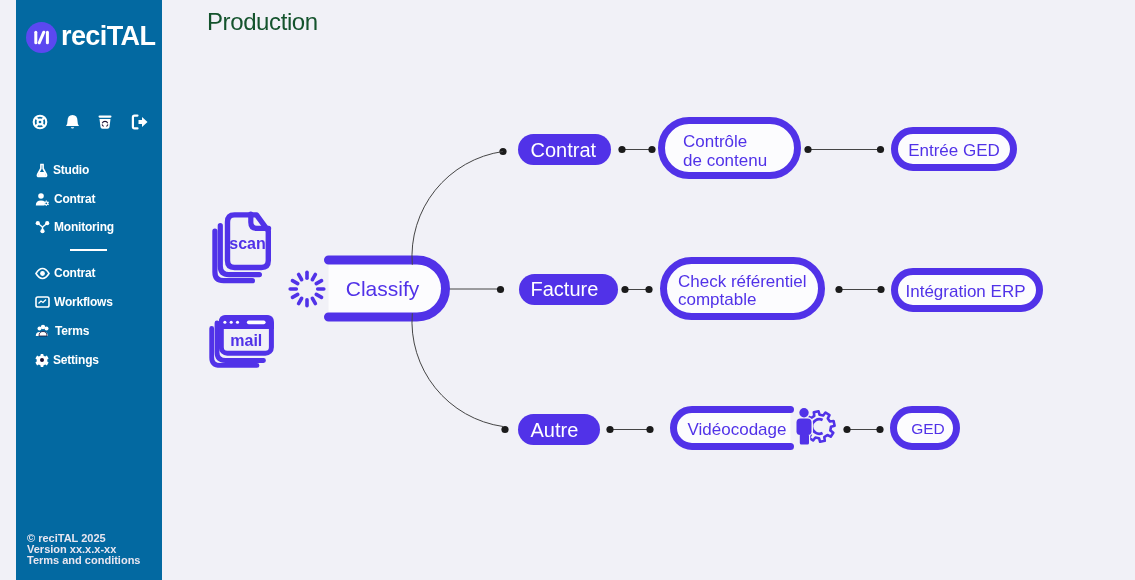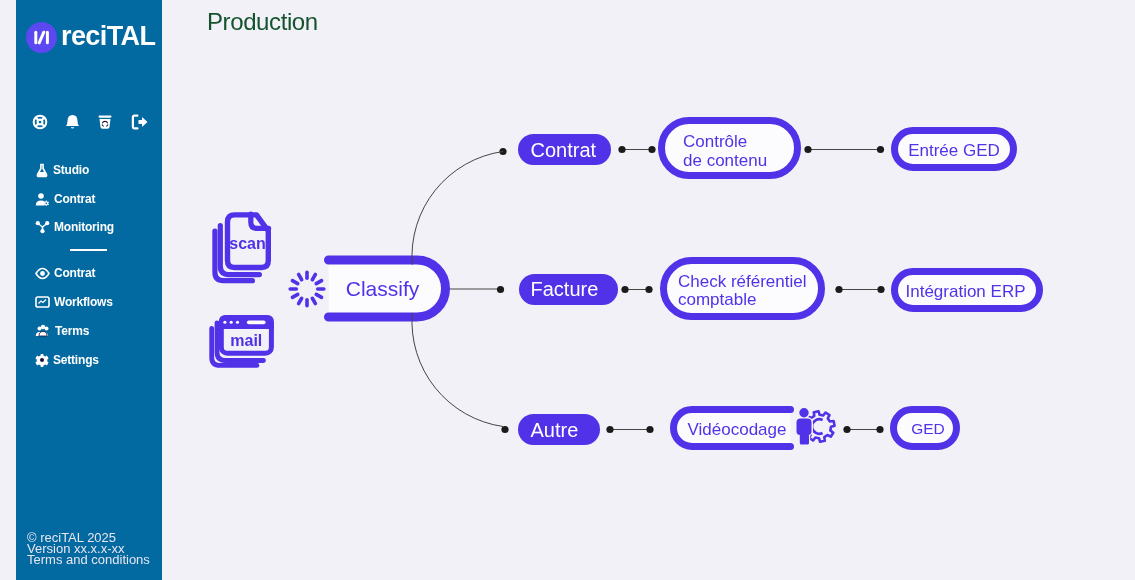--- a/index.html
+++ b/index.html
@@ -5,21 +5,21 @@
   html,body{margin:0;padding:0;}
   body{width:1135px;height:580px;overflow:hidden;background:#f1f1f7;font-family:"Liberation Sans",sans-serif;position:relative;}
   .sidebar{position:absolute;left:0;top:0;width:146px;height:580px;background:#0369a1;z-index:5;margin-left:16px;}
   .logo{position:absolute;left:10px;top:22px;width:31px;height:31px;border-radius:50%;background:#5b48f0;}
   .brand{position:absolute;left:45px;top:21px;color:#fff;font-size:27px;font-weight:700;letter-spacing:-0.6px;}
   .topicons{position:absolute;left:0;top:114px;width:146px;height:16px;}
   .nav{position:absolute;left:15px;top:162px;color:#fff;}
   .navitem{position:absolute;left:4px;display:flex;align-items:center;height:16px;justify-content:space-between;}
   .navitem span{margin-left:4px;font-size:12px;font-weight:700;letter-spacing:-0.2px;}
   .divider{position:absolute;left:54px;width:37px;height:1.5px;background:#fff;top:249px;}
-  .footer{position:absolute;left:11px;top:533px;color:#e8e6f0;font-size:13px;line-height:10.8px;font-weight:400;}
+  .footer{position:absolute;left:11px;top:533px;color:#e8e6f0;font-size:11px;line-height:10.8px;font-weight:700;}
   .prod{position:absolute;left:207px;top:8px;color:#14532d;font-size:24px;font-weight:400;letter-spacing:-0.4px;z-index:2;}
   svg text{font-family:"Liberation Sans",sans-serif;}
 </style>
 </head>
 <body>
 <div class="prod">Production</div>
 
 <svg width="1135" height="580" style="position:absolute;left:0;top:0">
 
   <g stroke="#454545" stroke-width="1" fill="none">

